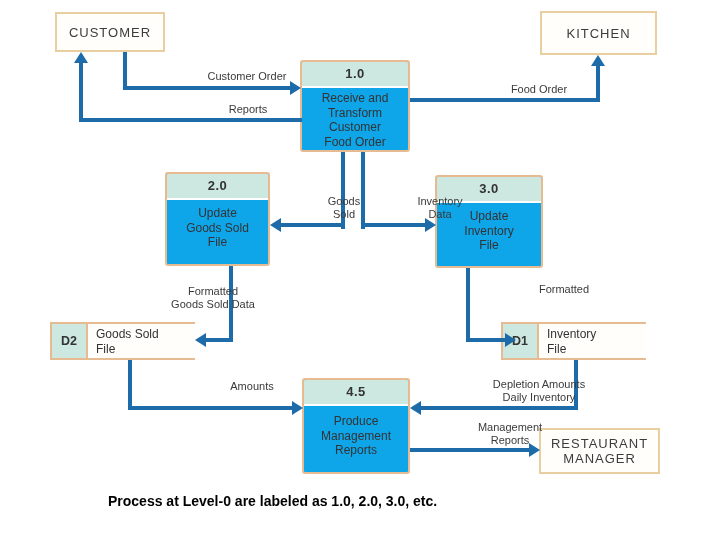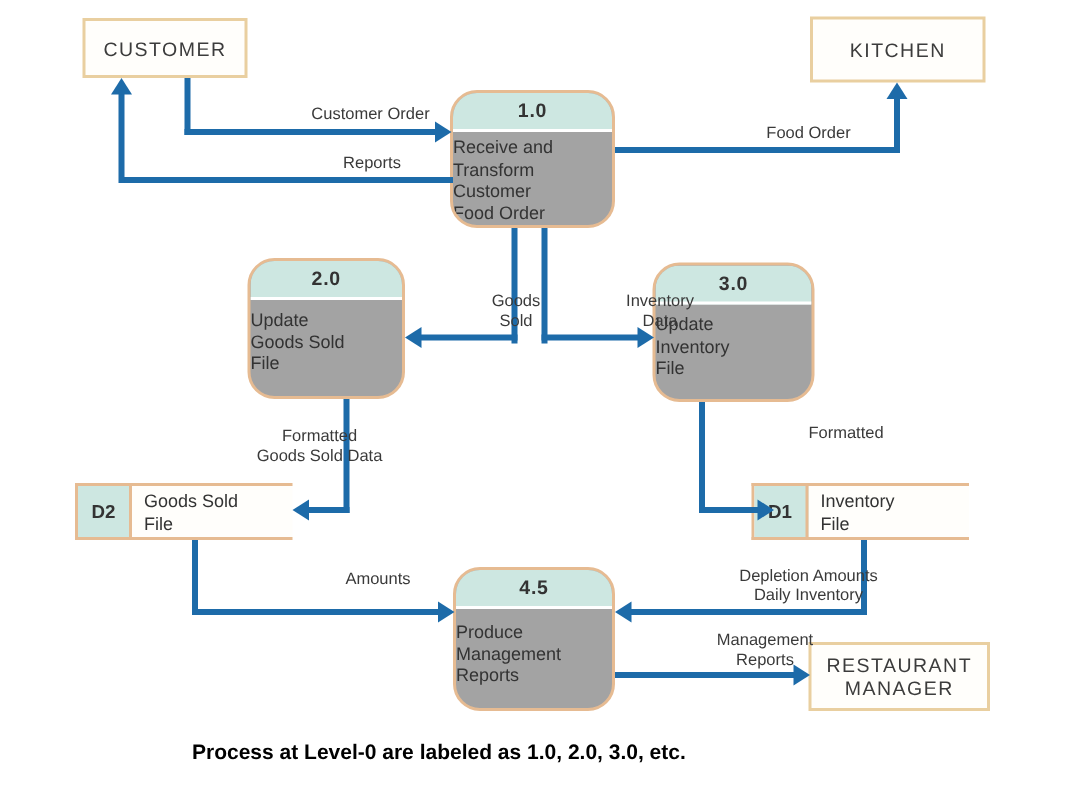--- a/index.html
+++ b/index.html
@@ -15,29 +15,29 @@
     font-family:"Liberation Sans",sans-serif;color:var(--txt);
   }
   
   .entity{
     position:absolute;background:#fffefb;border:2px solid var(--entity-tan);
     display:flex;align-items:center;justify-content:center;text-align:center;
     font-size:13px;letter-spacing:1px;color:#3c3c3c;box-sizing:border-box;line-height:15px;
   }
   
   .process{
-    position:absolute;background:#a3a3a3;border:2px solid var(--tan);border-radius:18px;
+    position:absolute;background:#0ea5e9;border:2px solid var(--tan);border-radius:3px;
     box-sizing:border-box;overflow:hidden;
   }
   .p-head{
     height:24px;line-height:24px;background:var(--teal);border-bottom:2px solid #ffffff;
     text-align:center;font-weight:bold;font-size:13px;color:#333;letter-spacing:.5px;
   }
   .p-body{
-    text-align:left;font-size:12px;line-height:14.5px;color:#333;padding-top:3px;
+    text-align:center;font-size:12px;line-height:14.5px;color:#333;padding-top:3px;
   }
   
   .store{
     position:absolute;box-sizing:border-box;background:#fffefb;
     border-top:2px solid var(--tan);border-bottom:2px solid var(--tan);border-left:2px solid var(--tan);
     display:flex;
   }
   .store-id{
     width:34px;background:var(--teal);border-right:2px solid var(--tan);
     display:flex;align-items:center;justify-content:center;font-weight:bold;font-size:12.5px;color:#333;
@@ -48,21 +48,21 @@
   
   .seg{position:absolute;background:var(--blue);}
   .arr{position:absolute;width:0;height:0;}
   .arr-r{border-top:7px solid transparent;border-bottom:7px solid transparent;border-left:11px solid var(--blue);}
   .arr-l{border-top:7px solid transparent;border-bottom:7px solid transparent;border-right:11px solid var(--blue);}
   .arr-u{border-left:7px solid transparent;border-right:7px solid transparent;border-bottom:11px solid var(--blue);}
   .flabel{
     position:absolute;text-align:center;font-size:11px;line-height:13px;color:var(--txt);margin-left:40px;
   }
   .caption{
-    position:absolute;left:88px;top:493px;font-size:14px;font-weight:bold;color:#000;padding-left:40px;
+    position:absolute;left:68px;top:493px;font-size:14px;font-weight:bold;color:#000;padding-left:40px;
   }
 </style>
 </head>
 <body>
 
 <div id="stage">
 
   <div class="entity" style="left:55px;top:12px;width:110px;height:40px">
     <span>CUSTOMER</span>
   </div>

